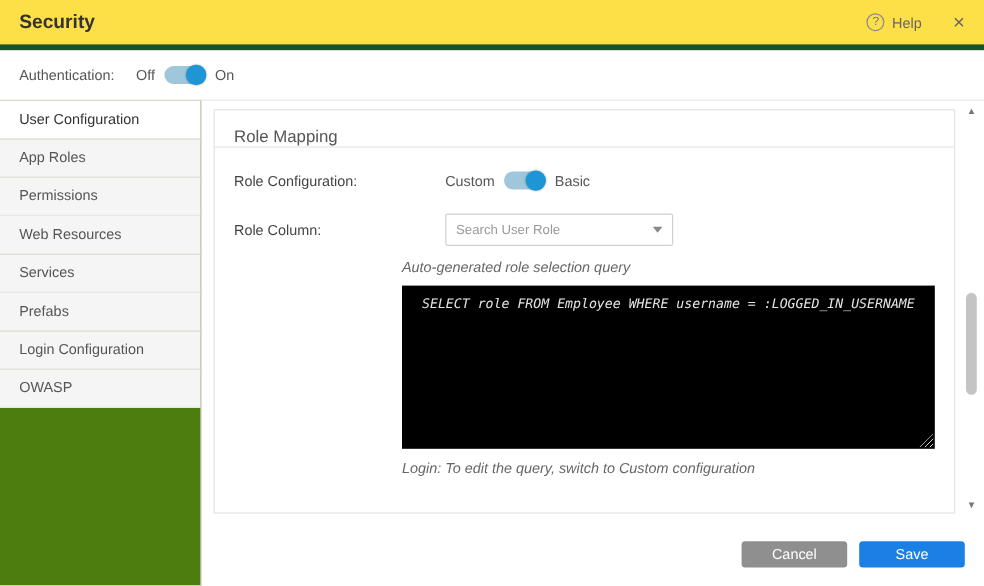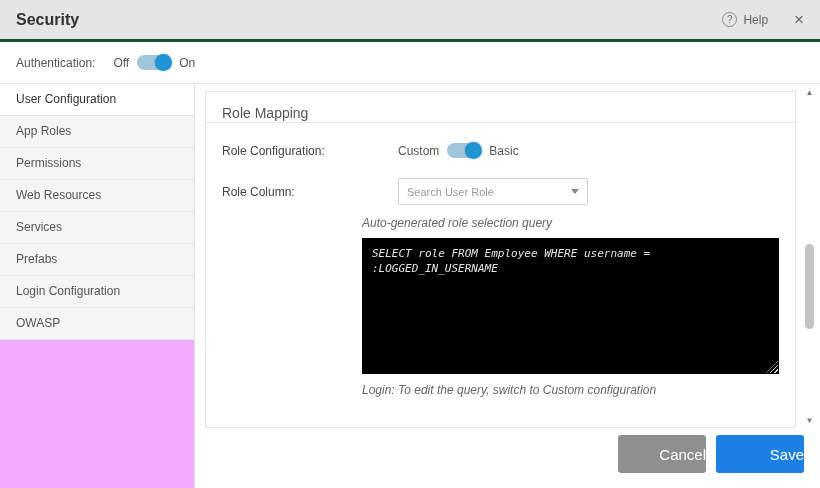--- a/index.html
+++ b/index.html
@@ -2,71 +2,71 @@
 <html><head>
 <meta charset="utf-8">
 <style>
   * { margin:0; padding:0; box-sizing:border-box; }
   html,body { width:820px; height:488px; overflow:hidden; }
   body { font-family:"Liberation Sans", sans-serif; background:#fff; color:#333; }
 
   .app { width:820px; height:488px; display:flex; flex-direction:column; background:#fff; position:relative; }
 
   
-  .header { flex:0 0 42px; background:#e5e5e5; border-bottom:3px solid #14532d; display:flex; align-items:center; padding:0 16px; }
+  .header { flex:0 0 42px; background:#fde047; border-bottom:5px solid #14532d; display:flex; align-items:center; padding:0 16px; }
   .header .title { font-size:16px; font-weight:bold; color:#333; }
   .header .spacer { flex:1; }
   .help { display:flex; align-items:center; gap:6px; color:#666; font-size:12px; margin-right:26px; cursor:pointer; }
   .help-circle { width:15px; height:15px; border:1px solid #8a8a8a; border-radius:50%; font-size:10px; line-height:13px; text-align:center; color:#777; display:inline-block; }
   .close { font-size:17px; color:#666; cursor:pointer; line-height:1; }
 
   
   .auth-row { flex:0 0 42px; background:#fff; border-bottom:1px solid #e4e4e4; display:flex; align-items:center; padding:0 16px; font-size:12px; color:#555; }
   .auth-row .label { margin-right:18px; color:#555; }
   .auth-row .opt { color:#555; }
 
   
   .toggle { position:relative; width:34px; height:15px; border-radius:8px; background:#9fc6db; cursor:pointer; display:inline-block; margin:0 8px; }
   .toggle .knob { position:absolute; top:-1px; width:17px; height:17px; border-radius:50%; background:#1e96d6; box-shadow:0 0 2px rgba(0,0,0,.35); }
   .toggle.on .knob { right:-1px; }
 
   
   .body { flex:1; display:flex; min-height:0; position:relative; }
-  .sidebar { width:195px; background:#f0abfc; border-right:1px solid #e0e0e0; flex:0 0 auto; }
+  .sidebar { width:168px; background:#4d7c0f; border-right:1px solid #e0e0e0; flex:0 0 auto; }
   .side-item { height:32px; line-height:31px; padding:0 16px; font-size:12px; color:#555; border-bottom:1px solid #e7e7e7; background:#f5f5f5; cursor:pointer; white-space:nowrap; }
   .side-item.active { background:#fff; color:#333; }
 
   .main { flex:1; position:relative; background:#fff; }
 
   .panel { position:absolute; left:10px; top:7px; right:24px; bottom:60px; border:1px solid #e3e3e3; background:#fff; overflow:hidden; }
   .panel-header { padding:13px 16px 1px; font-size:14px; color:#555; border-bottom:1px solid #e6e6e6; }
 
   .form-row { display:flex; align-items:center; margin:20px 16px 0; }
   .form-label { width:140px; font-size:12px; color:#444; flex:0 0 auto; }
   .form-control { display:flex; align-items:center; font-size:12px; color:#555;margin-left:36px; }
 
   .select { width:190px; height:27px; border:1px solid #d0d0d0; border-radius:2px; display:flex; align-items:center; padding:4px 8px; background:#fff; cursor:pointer; }
   .select .value { flex:1; font-size:11px; color:#999; }
   .caret { width:0; height:0; border-left:4px solid transparent; border-right:4px solid transparent; border-top:5px solid #888; margin-left:6px; }
 
   .query-section { margin:11px 16px 0 156px;font-style:italic; }
   .query-caption { font-size:12px; color:#666; margin-bottom:8px; }
-  .code-box { position:relative; background:#000; color:#e4e4e4; font-family:"DejaVu Sans Mono", monospace; font-size:11px; line-height:1.4; padding:8px 10px; height:136px; overflow:hidden; }
+  .code-box { position:relative; background:#000; color:#e4e4e4; font-family:"DejaVu Sans Mono", monospace; font-size:11px; line-height:1.4; padding:8px 10px; height:136px; overflow:hidden;text-align:center; }
   .resize-handle { position:absolute; right:1px; bottom:1px; width:12px; height:12px; clip-path:polygon(100% 0,100% 100%,0 100%); background:repeating-linear-gradient(-45deg,#000 0 2px,#cfcfcf 2px 3px); cursor:nwse-resize; }
   .query-note { font-size:12px; color:#666; margin-top:9px; }
 
   
   .scrollbar { position:absolute; right:4px; top:4px; bottom:62px; width:13px; display:flex; flex-direction:column; align-items:center; }
   .scroll-arrow { font-size:8px; color:#777; line-height:10px; cursor:pointer; user-select:none; }
   .scroll-track { flex:1; width:100%; position:relative; }
   .scroll-thumb { position:absolute; top:46%; left:2px; width:9px; height:85px; background:#c4c4c4; border-radius:5px; cursor:grab; }
 
   
   .footer { position:absolute; right:16px; bottom:15px; display:flex; gap:10px; }
-  .btn { width:88px; height:38px; border:none; border-radius:3px; color:#fff; font-size:15px; font-family:"Liberation Sans", sans-serif; cursor:pointer;text-align:right; }
+  .btn { width:88px; height:22px; border:none; border-radius:3px; color:#fff; font-size:12px; font-family:"Liberation Sans", sans-serif; cursor:pointer; }
   .btn-cancel { background:#8f8f8f; }
   .btn-save { background:#1b80e4; }
 </style>
 </head>
 <body>
 
 <div class="app">
 
   <div class="header">
     <div class="title">Security</div>

